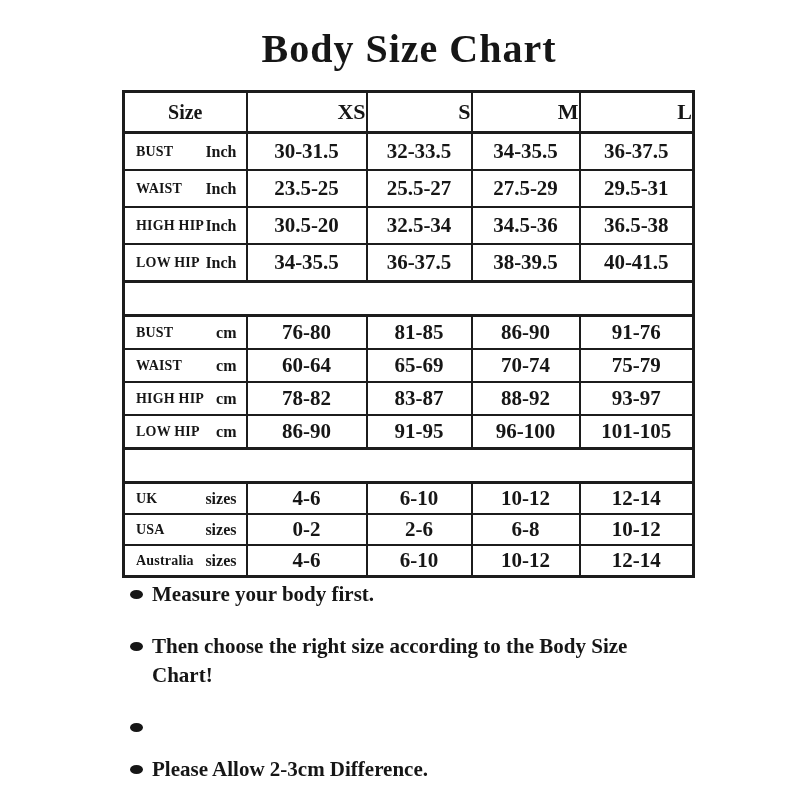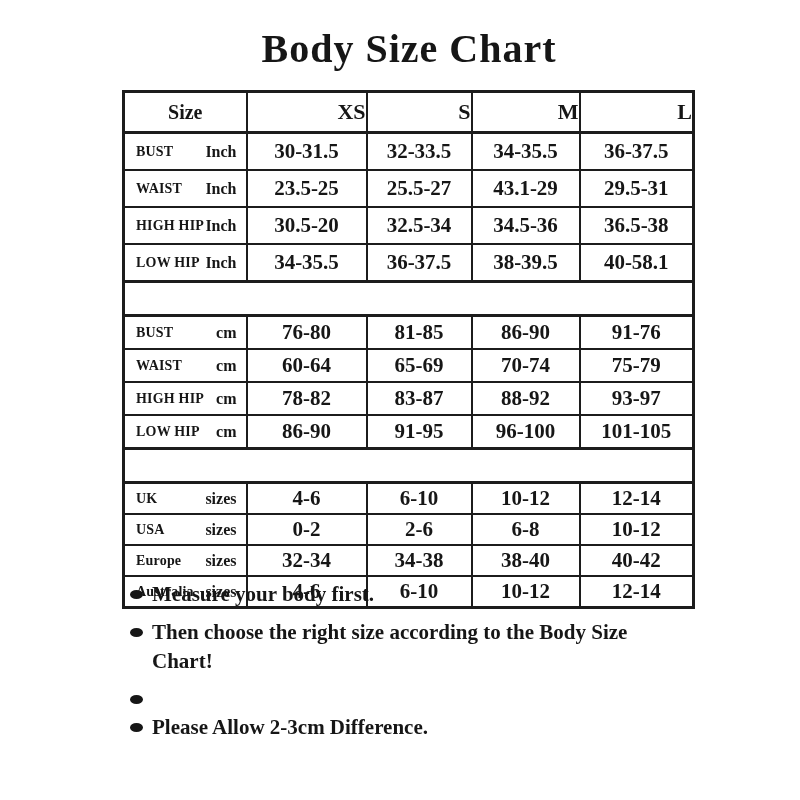--- a/index.html
+++ b/index.html
@@ -59,21 +59,21 @@
     padding-left:13px;text-align:center;
   }
   .rlabel{font-size:14px;font-weight:bold;letter-spacing:0.2px;}
   .runit{font-size:16px;font-weight:bold;}
 
   .notes{
     position:absolute;left:130px;top:580px;width:558px;
   }
   .note{
     display:flex;
-    margin-bottom:9px;
+    margin-bottom:23px;
   }
   .bullet{
     flex:0 0 13px;
     width:9px;height:9px;border-radius:50%;
     background:var(--text);
     margin:10px 9px 0 0;
   }
   .note-text{
     font-size:21px;font-weight:bold;line-height:29px;
   }
@@ -116,21 +116,21 @@
       </tr>
       <tr class="r-inch">
         <td class="label-cell">
             <div class="lwrap">
           <span class="rlabel">WAIST</span>
           <span class="runit">Inch</span>
         </div>
           </td>
         <td class="val">23.5-25</td>
         <td class="val">25.5-27</td>
-        <td class="val">43.1-29</td>
+        <td class="val">27.5-29</td>
         <td class="val">29.5-31</td>
       </tr>
       <tr class="r-inch">
         <td class="label-cell">
             <div class="lwrap">
           <span class="rlabel">HIGH HIP</span>
           <span class="runit">Inch</span>
         </div>
           </td>
         <td class="val">30.5-20</td>
@@ -141,21 +141,21 @@
       <tr class="r-inch">
         <td class="label-cell">
             <div class="lwrap">
           <span class="rlabel">LOW HIP</span>
           <span class="runit">Inch</span>
         </div>
           </td>
         <td class="val">34-35.5</td>
         <td class="val">36-37.5</td>
         <td class="val">38-39.5</td>
-        <td class="val">40-58.1</td>
+        <td class="val">40-41.5</td>
       </tr>
 
       <tr class="spacer">
           <td colspan="5"></td>
         </tr>
 
       <tr class="r-cm">
         <td class="label-cell">
             <div class="lwrap">
           <span class="rlabel">BUST</span>
@@ -228,32 +228,20 @@
         </div>
           </td>
         <td class="val">0-2</td>
         <td class="val">2-6</td>
         <td class="val">6-8</td>
         <td class="val">10-12</td>
       </tr>
       <tr class="r-size">
         <td class="label-cell">
             <div class="lwrap">
-          <span class="rlabel">Europe</span>
-          <span class="runit">sizes</span>
-        </div>
-          </td>
-        <td class="val">32-34</td>
-        <td class="val">34-38</td>
-        <td class="val">38-40</td>
-        <td class="val">40-42</td>
-      </tr>
-      <tr class="r-size">
-        <td class="label-cell">
-            <div class="lwrap">
           <span class="rlabel">Australia</span>
           <span class="runit">sizes</span>
         </div>
           </td>
         <td class="val">4-6</td>
         <td class="val">6-10</td>
         <td class="val">10-12</td>
         <td class="val">12-14</td>
       </tr>
     </tbody>

